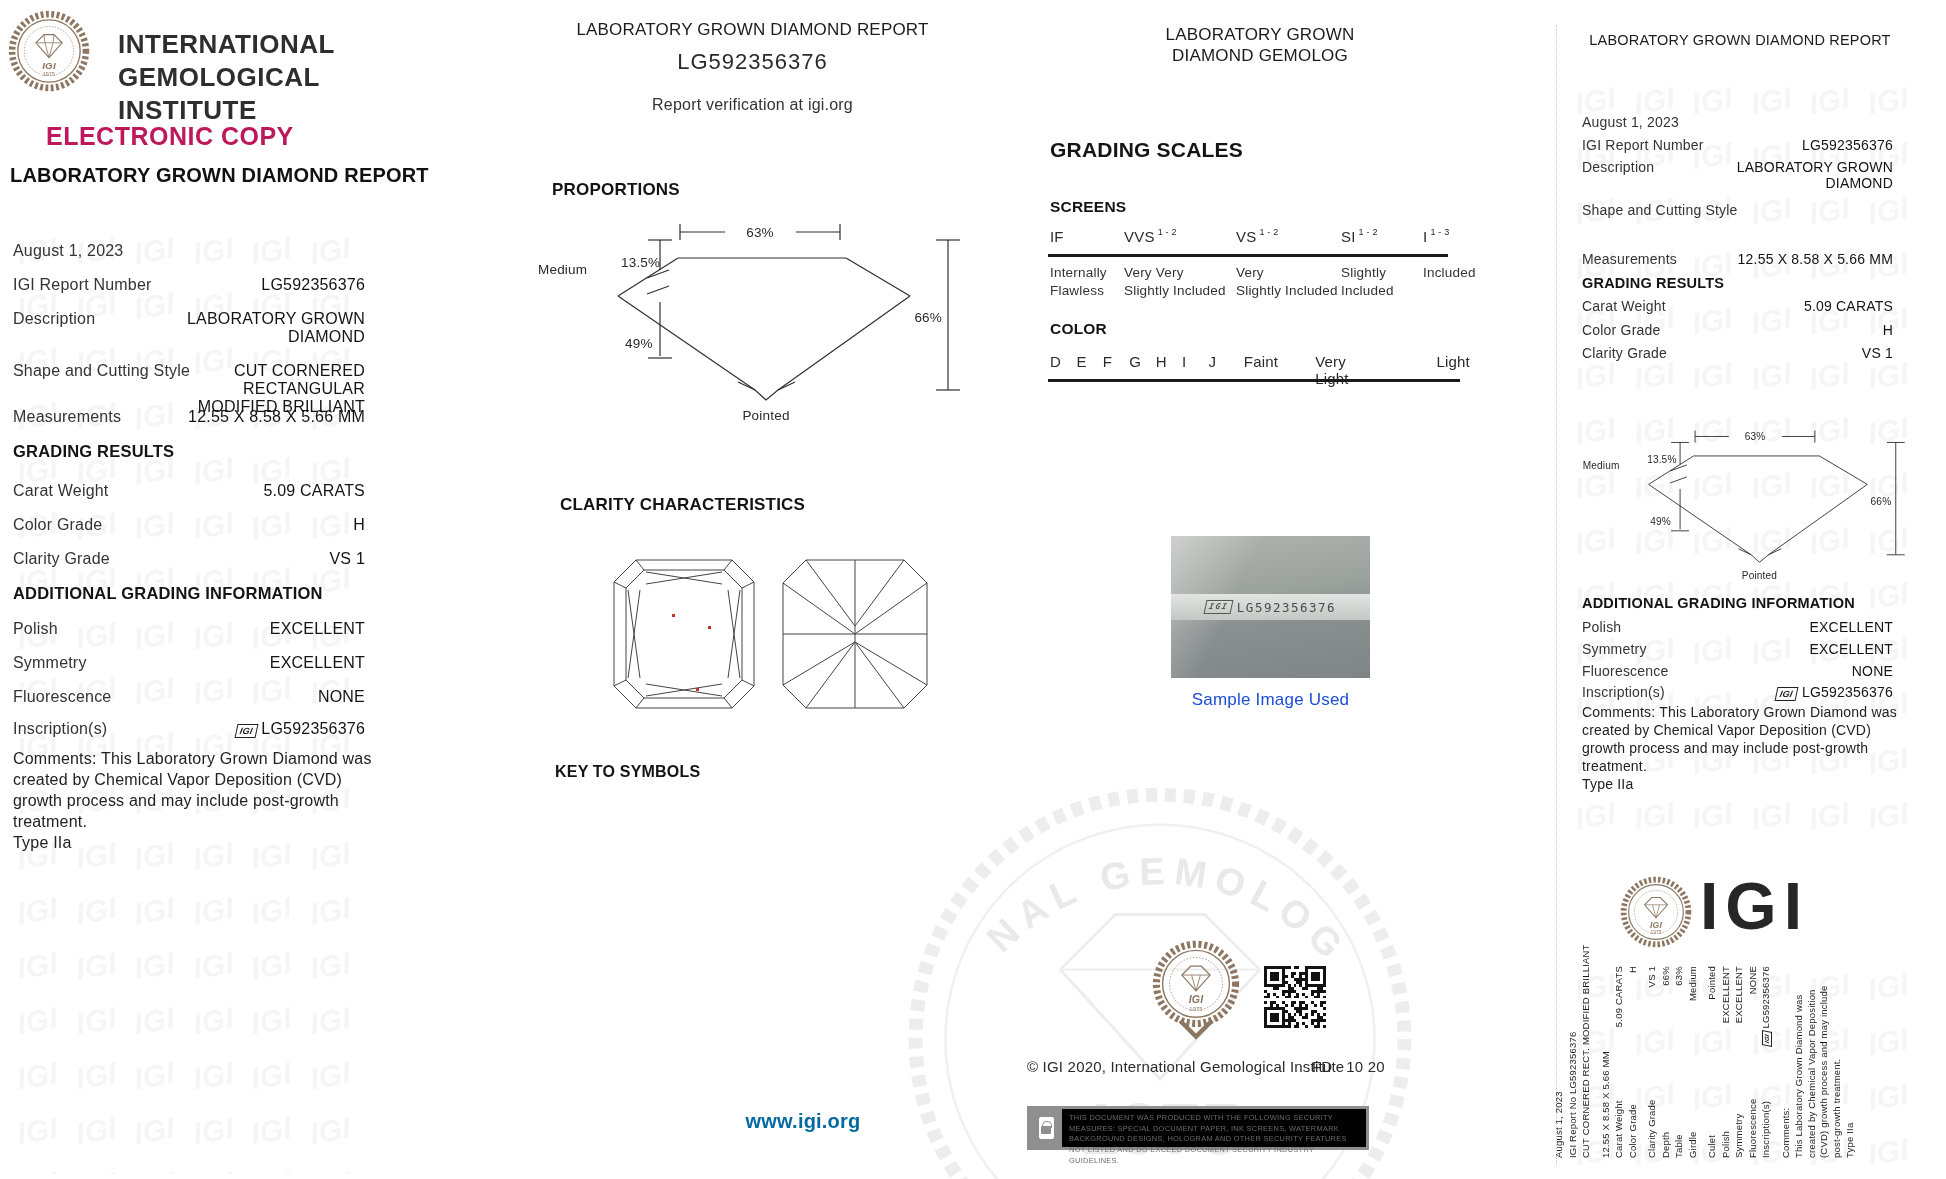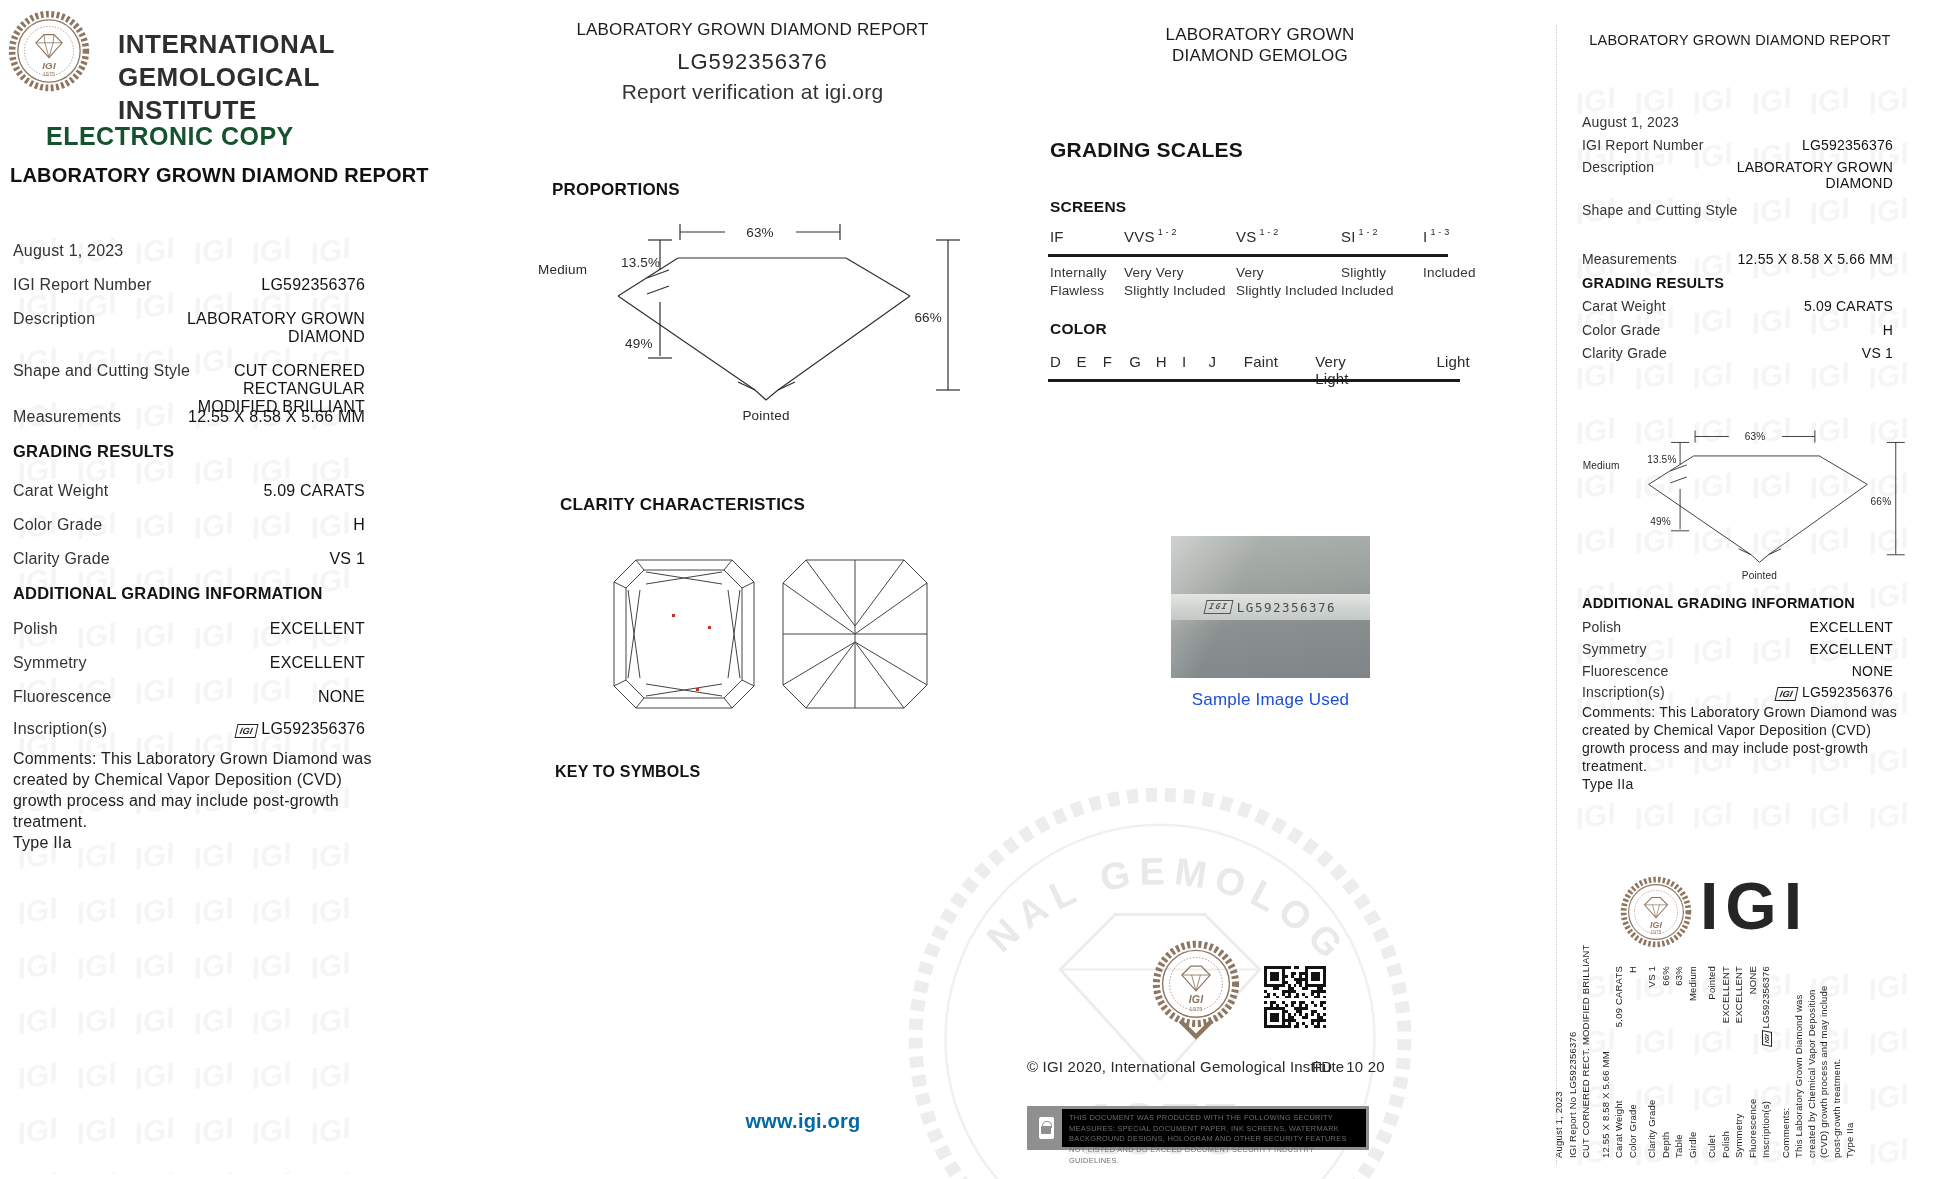--- a/index.html
+++ b/index.html
@@ -18,28 +18,28 @@
   .frow .val { text-align:right; white-space:pre-line; color:#141414; }
   .c1row { left:13px; width:352px; font-size:16px; }
   .c4row { left:1582px; width:311px; font-size:14px; }
   .sec-h { position:absolute; font-weight:700; color:#141414; z-index:2; }
 
   .igi-glyph { display:inline-block; border:1px solid #222; font-size:9px; font-weight:700; font-style:italic;
                padding:0 3px; margin-right:5px; line-height:12px; transform:skewX(-12deg); color:#222; }
 
   
   .org-name { position:absolute; left:118px; top:28px; font-size:26px; font-weight:700; color:#2e2e2e; line-height:33px; letter-spacing:.5px; }
-  .e-copy  { position:absolute; left:46px; top:122px; font-size:25px; font-weight:700; color:#14532d; letter-spacing:.5px; }
+  .e-copy  { position:absolute; left:46px; top:122px; font-size:25px; font-weight:700; color:#be185d; letter-spacing:.5px; }
   .c1-title{ position:absolute; left:10px; top:164px; font-size:20px; font-weight:700; color:#111; }
 
   
   .c2-head { position:absolute; left:545px; top:20px; width:415px; text-align:center; z-index:2; }
   .c2-head .t1 { font-size:17px; color:#1c1c1c; }
   .c2-head .t2 { font-size:22px; color:#2a2a2a; margin-top:9px; letter-spacing:1px; }
-  .c2-head .t3 { font-size:21px; color:#333; margin-top:5px; }
+  .c2-head .t3 { font-size:16px; color:#333; margin-top:21px; }
   .diag line, .diag polyline, .diag polygon { stroke:#2f2f2f; stroke-width:1.2; fill:none; }
   .diag text { fill:#2a2a2a; font-size:13.5px; stroke:none; font-family:"Liberation Sans",sans-serif; }
   .plot polygon, .plot line { stroke:#444; stroke-width:1; fill:none; }
   .plot rect.sym-red { fill:#c43226; stroke:none; }
   .keylines { position:absolute; left:577px; top:795px; font-size:15.5px; line-height:1.35; color:#222; z-index:2; }
   .website { position:absolute; left:703px; top:1110px; width:200px; text-align:center; font-size:20px; font-weight:700; color:#0369a1; z-index:2; }
 
   
   .c3-head { position:absolute; left:1135px; top:24px; width:250px; text-align:center; font-size:17px; line-height:21px; color:#1c1c1c; z-index:2; }
   .cl-grid { position:absolute; left:1050px; width:420px; display:grid; grid-template-columns:74px 112px 105px 82px 47px; z-index:2; }

